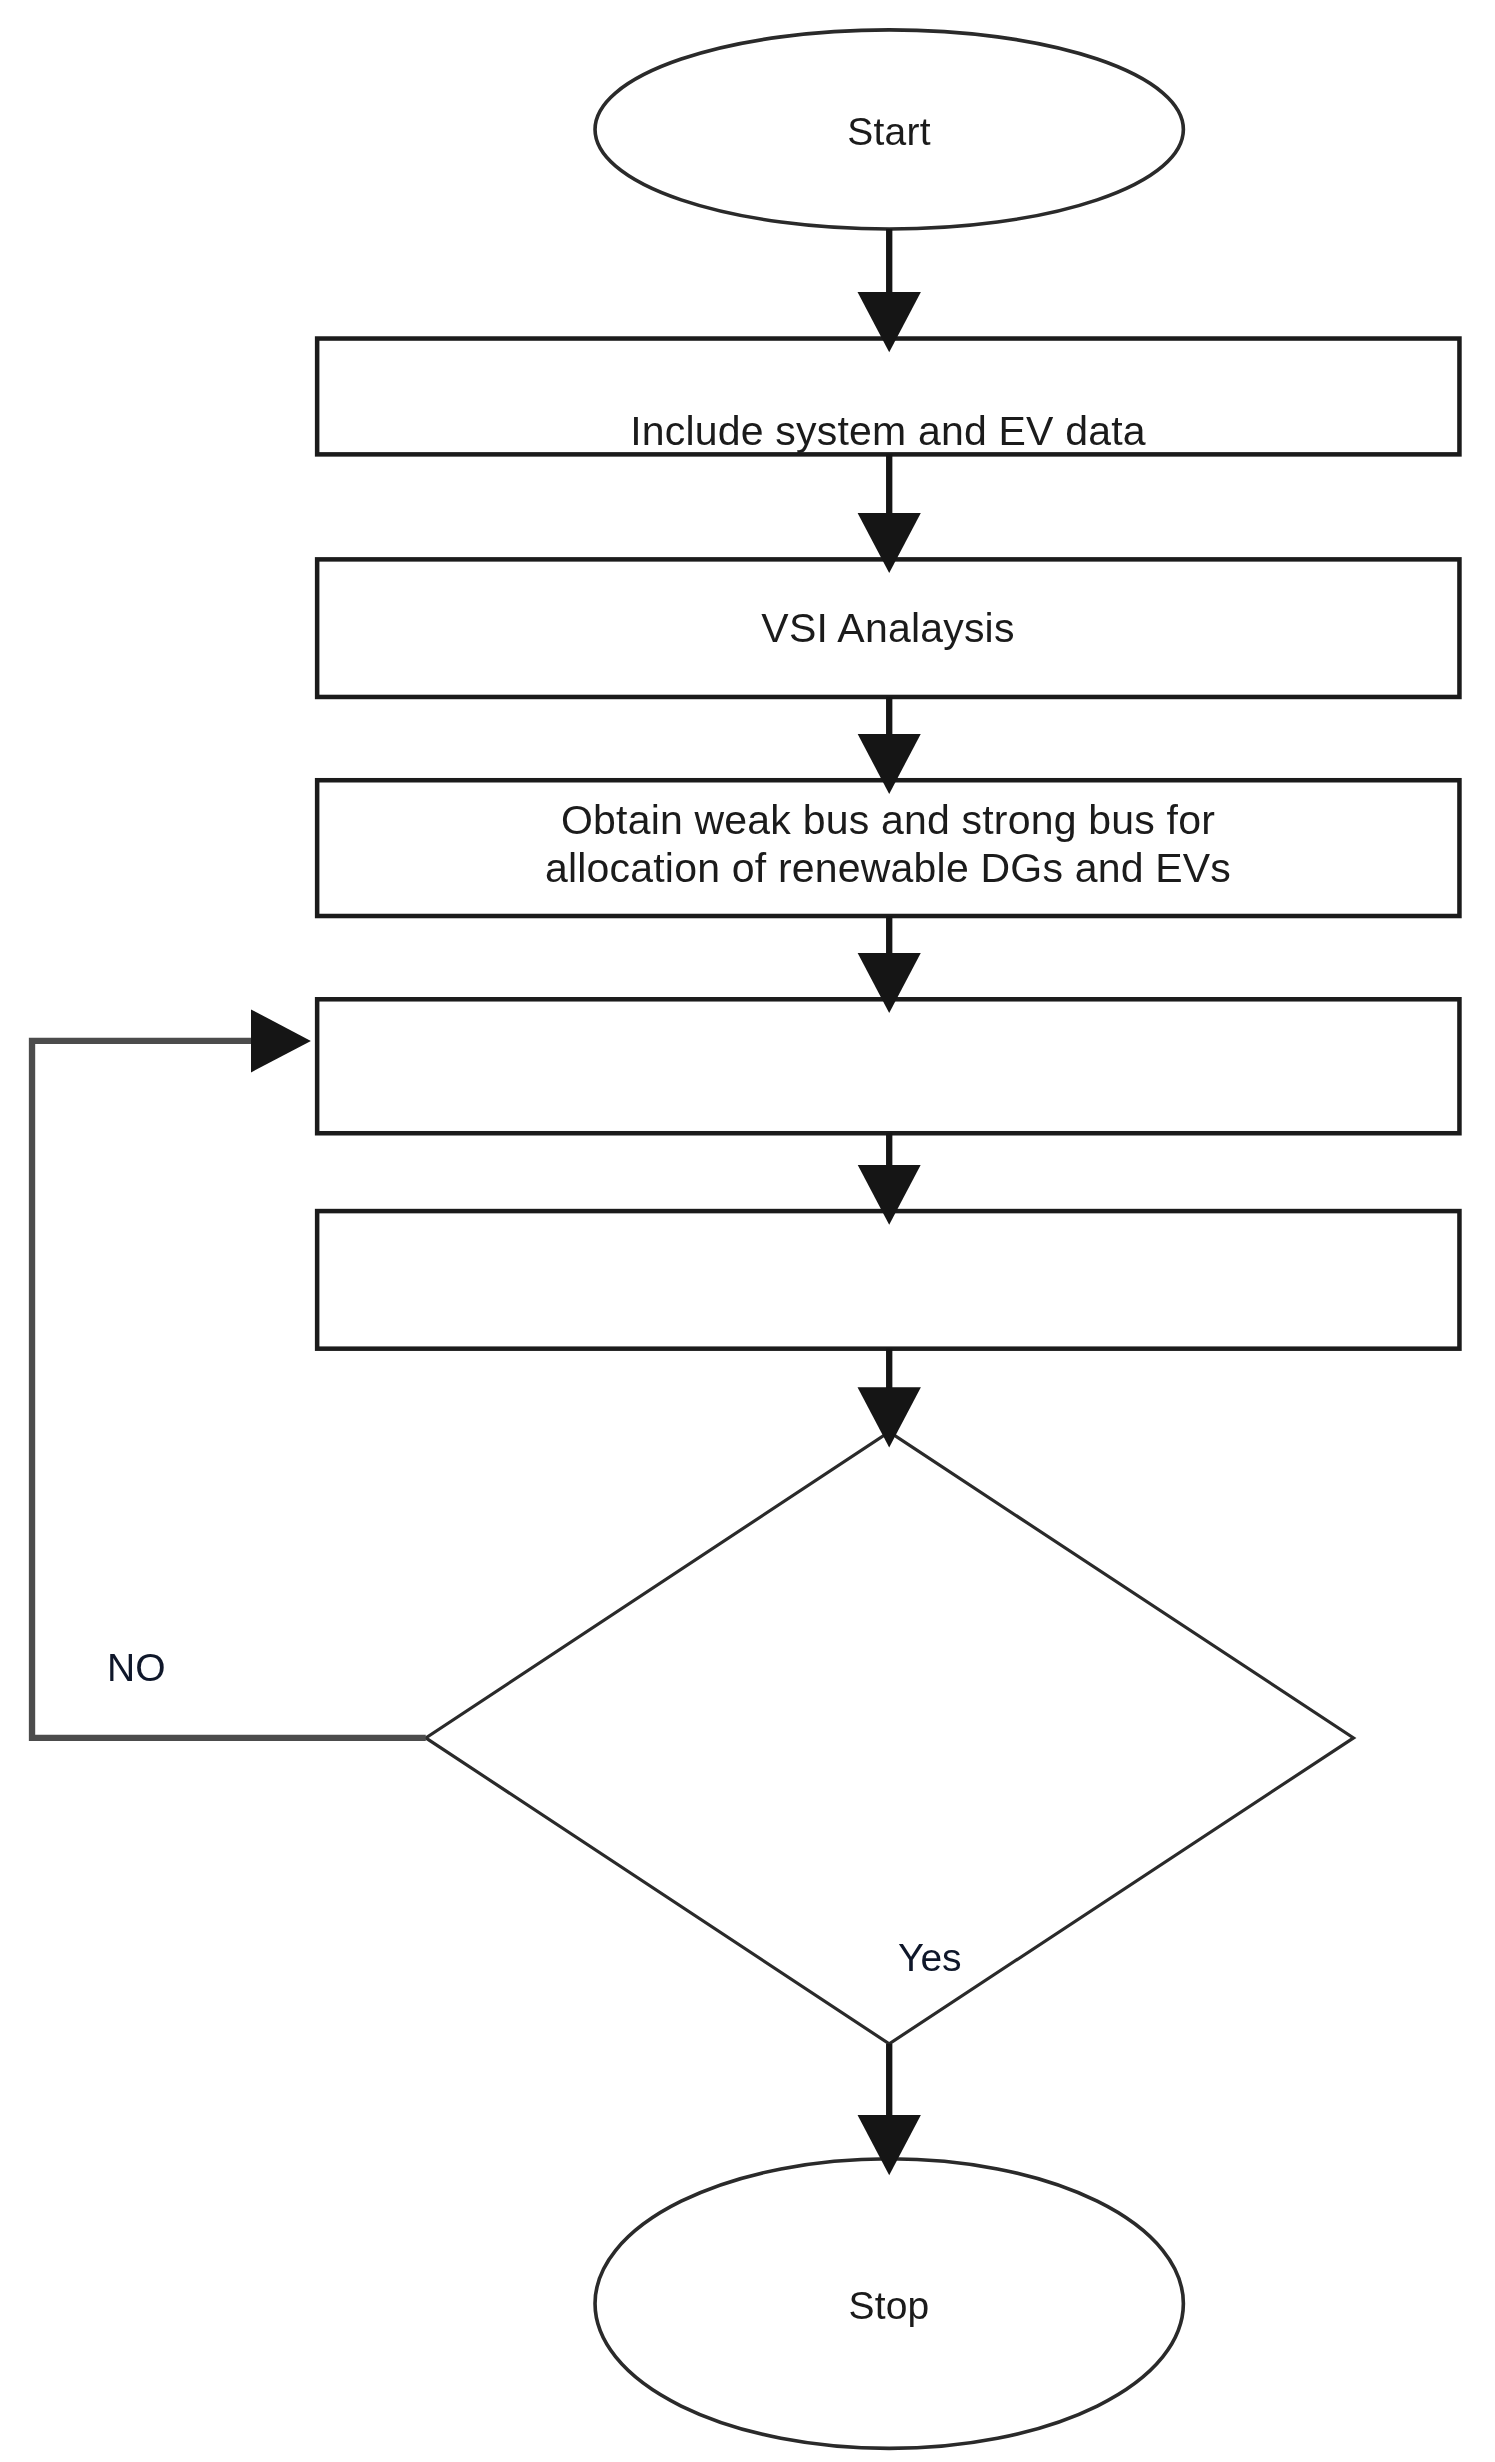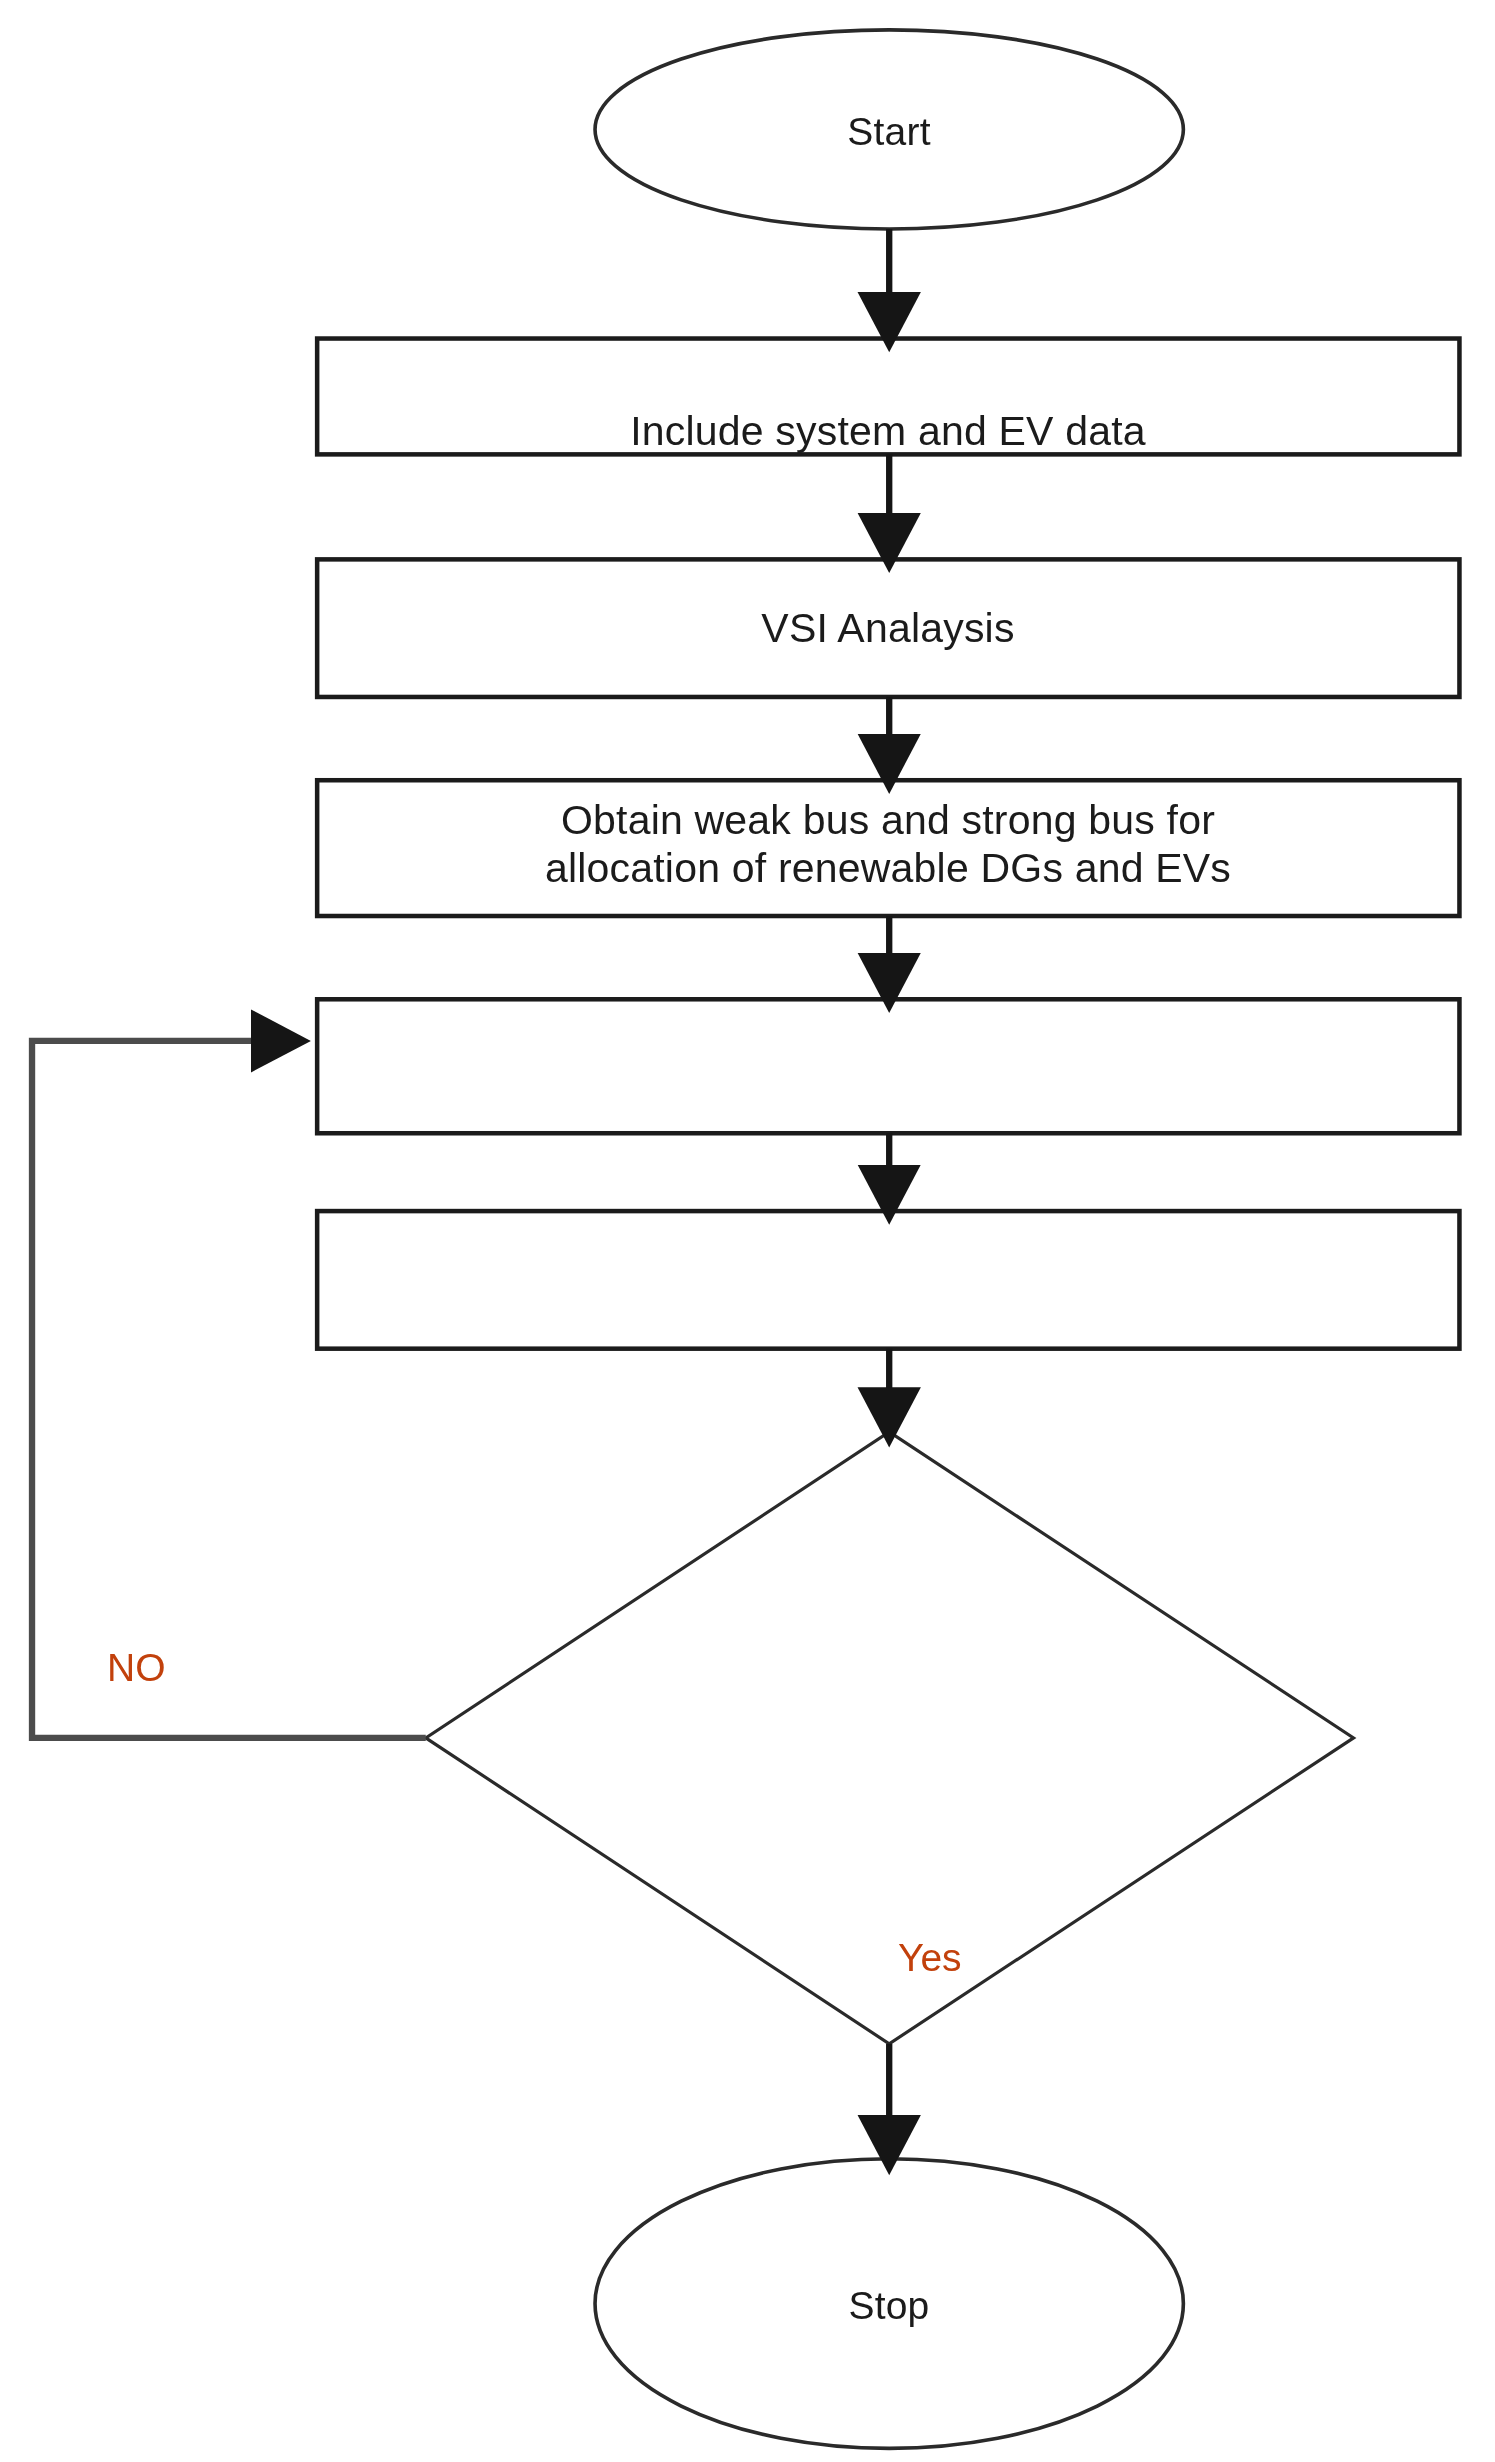--- a/index.html
+++ b/index.html
@@ -38,21 +38,21 @@
   }
   .process-label {
     font-size: 41px;
   }
   .decision-label {
     font-size: 40px;
   }
   .edge-label {
     position: absolute;
     font-size: 39px;
-    color: #c2410c;
+    color: #0f172a;
   }
 </style>
 </head>
 <body>
 
 <div id="canvas">
 
   <svg id="flow-svg" viewBox="0 0 1652 2720" xmlns="http://www.w3.org/2000/svg">
     <defs>
       <marker id="arrowhead" markerWidth="16" markerHeight="16" refX="6.2" refY="5" orient="auto" markerUnits="strokeWidth">

